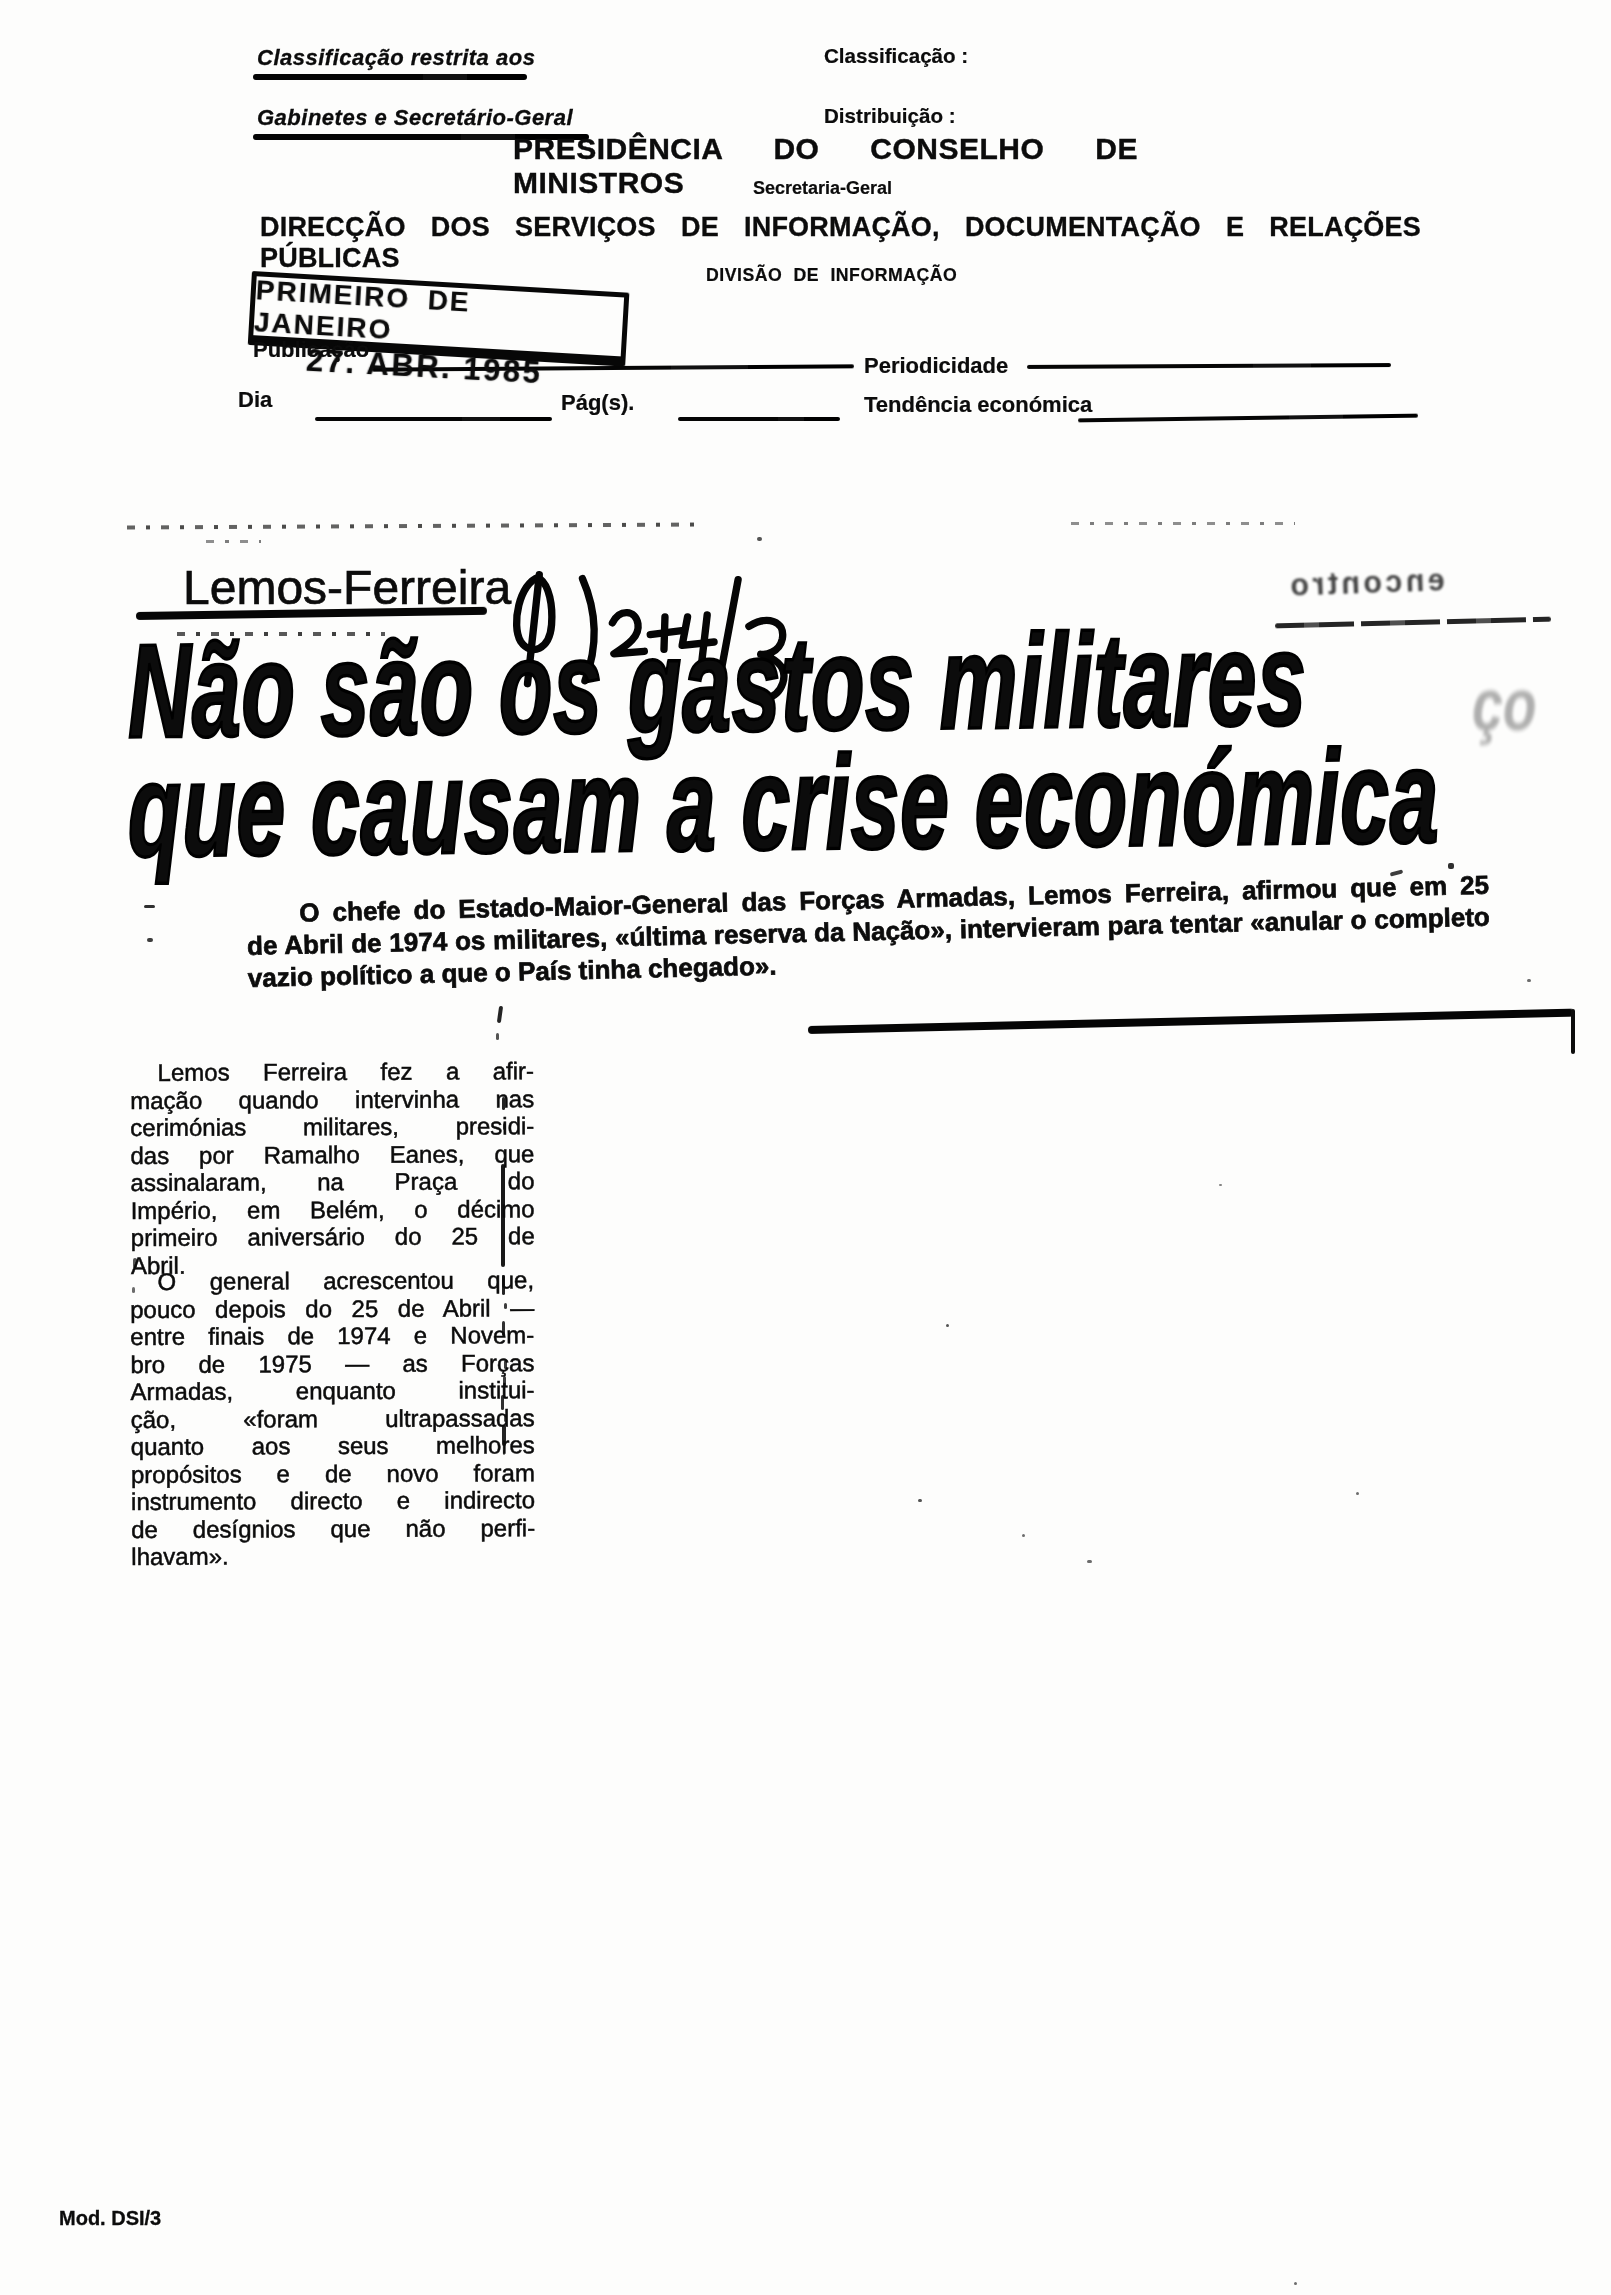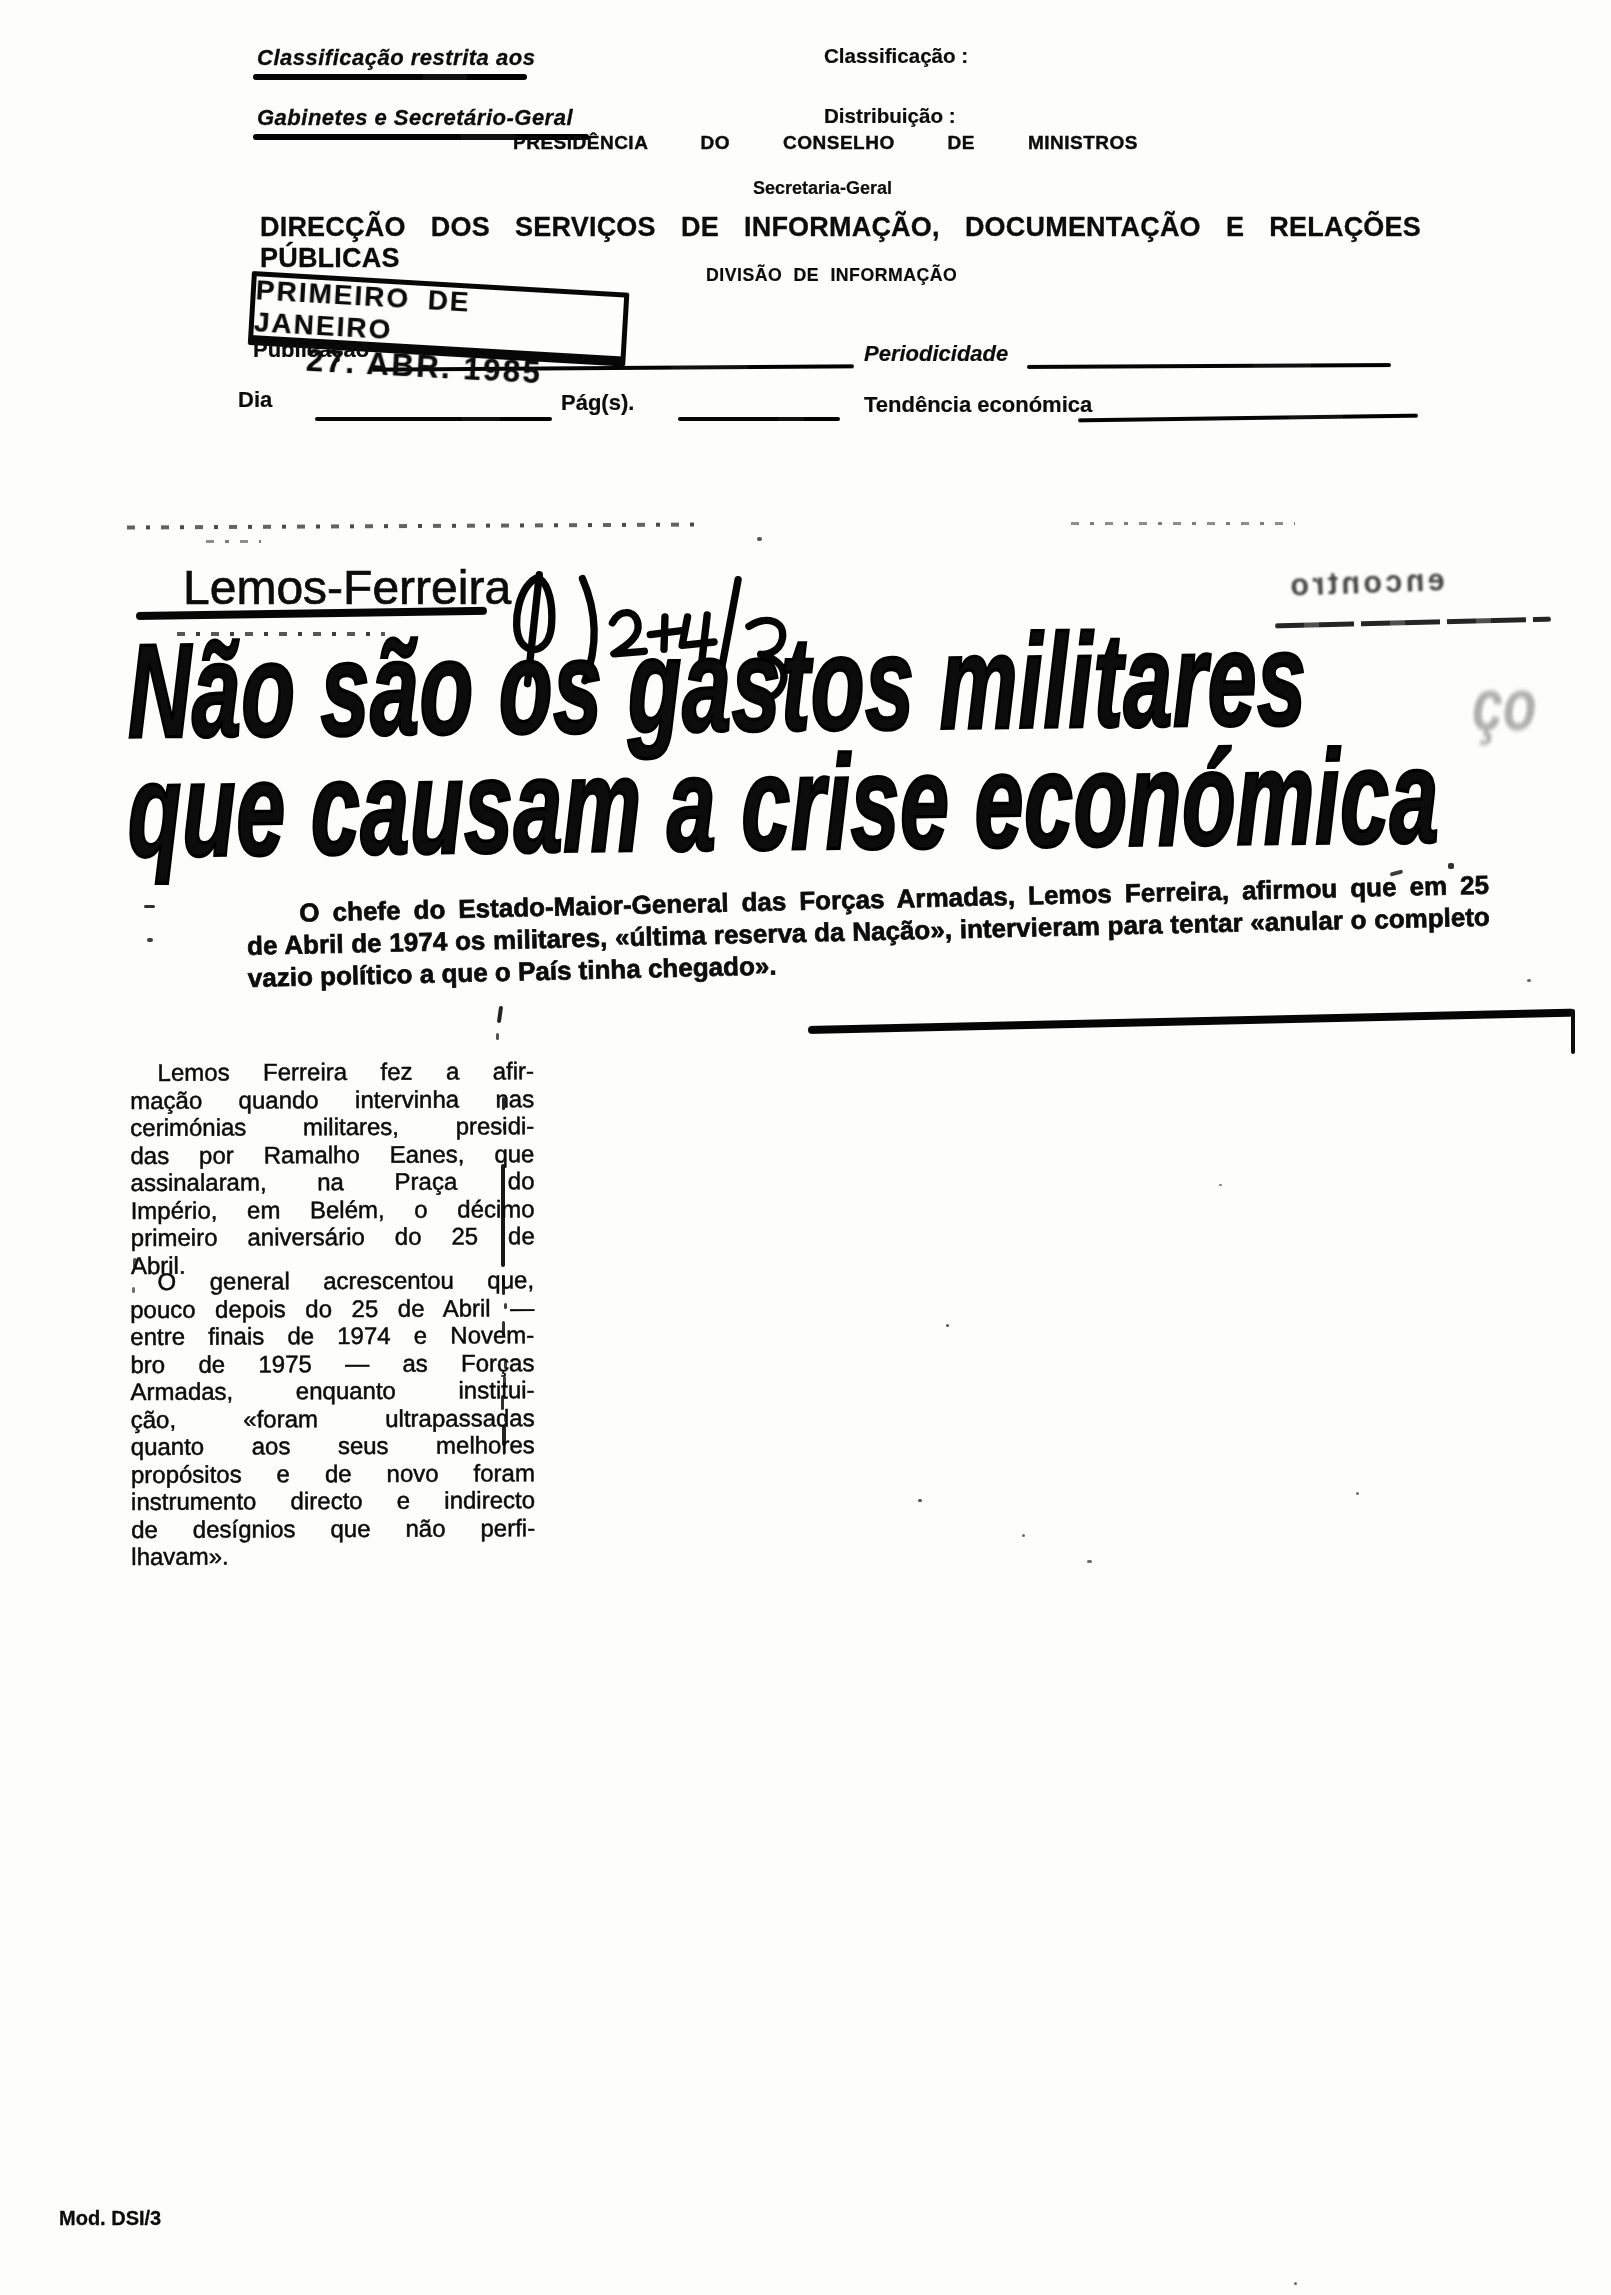--- a/index.html
+++ b/index.html
@@ -6,21 +6,21 @@
   .page{
     position:relative;width:1612px;height:2295px;background:#fdfdfc;
     font-family:"Liberation Sans","DejaVu Sans",sans-serif;color:#0c0c0c;
     overflow:hidden;
   }
   .abs{position:absolute;}
   
   .note{font-style:italic;font-weight:bold;font-size:22px;letter-spacing:0.5px;-webkit-text-stroke:0.3px #0c0c0c;}
   .rough-line{background:linear-gradient(90deg,#050505 0 62%,#111 62% 78%,#000 78% 100%);border-radius:2.9px;filter:blur(0.2px);}
   .formlabel{font-weight:bold;font-size:22px;-webkit-text-stroke:0.2px #0c0c0c;}
-  .orgtitle{font-weight:bold;font-size:19px;letter-spacing:0.5px;text-align:justify;text-align-last:justify;-webkit-text-stroke:0.4px #0c0c0c;}
+  .orgtitle{font-weight:bold;font-size:30px;letter-spacing:0.5px;text-align:justify;text-align-last:justify;-webkit-text-stroke:0.4px #0c0c0c;}
   .orgsub{font-weight:bold;font-size:18px;-webkit-text-stroke:0.2px #0c0c0c;}
   .directorate{font-weight:bold;font-size:27px;letter-spacing:0.2px;text-align:justify;text-align-last:justify;-webkit-text-stroke:0.3px #0c0c0c;}
   .division{font-weight:bold;font-size:17.7px;letter-spacing:0.5px;word-spacing:5.9px;-webkit-text-stroke:0.2px #0c0c0c;}
   .stampbox{
     border:5.4px solid #070707;border-bottom-width:10.3px;border-radius:2px;
     transform:rotate(3.3deg);transform-origin:left top;
     display:flex;align-items:center;justify-content:center;
     filter:blur(0.2px);
   }
   .stampbox .stamptext{font-weight:bold;font-size:28px;letter-spacing:2px;word-spacing:7.9px;text-shadow:0 0 1px rgba(0,0,0,.5);}
@@ -79,21 +79,21 @@
 
   <div class="abs formlabel" style="left:253px;top:337px;">Publicação</div>
   <div class="abs rough-line" style="left:372px;top:366px;width:482px;height:4.4px;transform:rotate(-.4deg);"></div>
   <div class="abs datestamp" style="left:306px;top:349px;">27. ABR. 1985</div>
 
   <div class="abs formlabel" style="left:238px;top:387px;">Dia</div>
   <div class="abs rough-line" style="left:315px;top:417px;width:237px;height:4.4px;"></div>
   <div class="abs formlabel" style="left:561px;top:390px;">Pág(s).</div>
   <div class="abs rough-line" style="left:678px;top:417px;width:162px;height:4.4px;"></div>
 
-  <div class="abs formlabel" style="left:864px;top:341px;font-style:italic;">Periodicidade</div>
+  <div class="abs formlabel" style="left:864px;top:353px;">Periodicidade</div>
   <div class="abs rough-line" style="left:1027px;top:364px;width:364px;height:4.4px;transform:rotate(-.3deg);"></div>
   <div class="abs formlabel" style="left:864px;top:392px;">Tendência económica</div>
   <div class="abs rough-line" style="left:1078px;top:416px;width:340px;height:4.4px;transform:rotate(-.8deg);"></div>
 
   <div class="abs smudgeband" style="left:127px;top:524px;width:577px;height:4.4px;opacity:.7;transform:rotate(-.3deg);"></div>
   <div class="abs smudgeband" style="left:1071px;top:522px;width:224px;height:3.4px;opacity:.5;"></div>
   <div class="abs smudgeband" style="left:206px;top:540px;width:55px;height:2.5px;opacity:.5;"></div>
   <div class="abs mark" style="left:757px;top:537px;width:4.9px;height:3.9px;opacity:.7;"></div>
 
   <div class="abs kicker" style="left:136px;top:560px;">Lemos-Ferreira</div>

